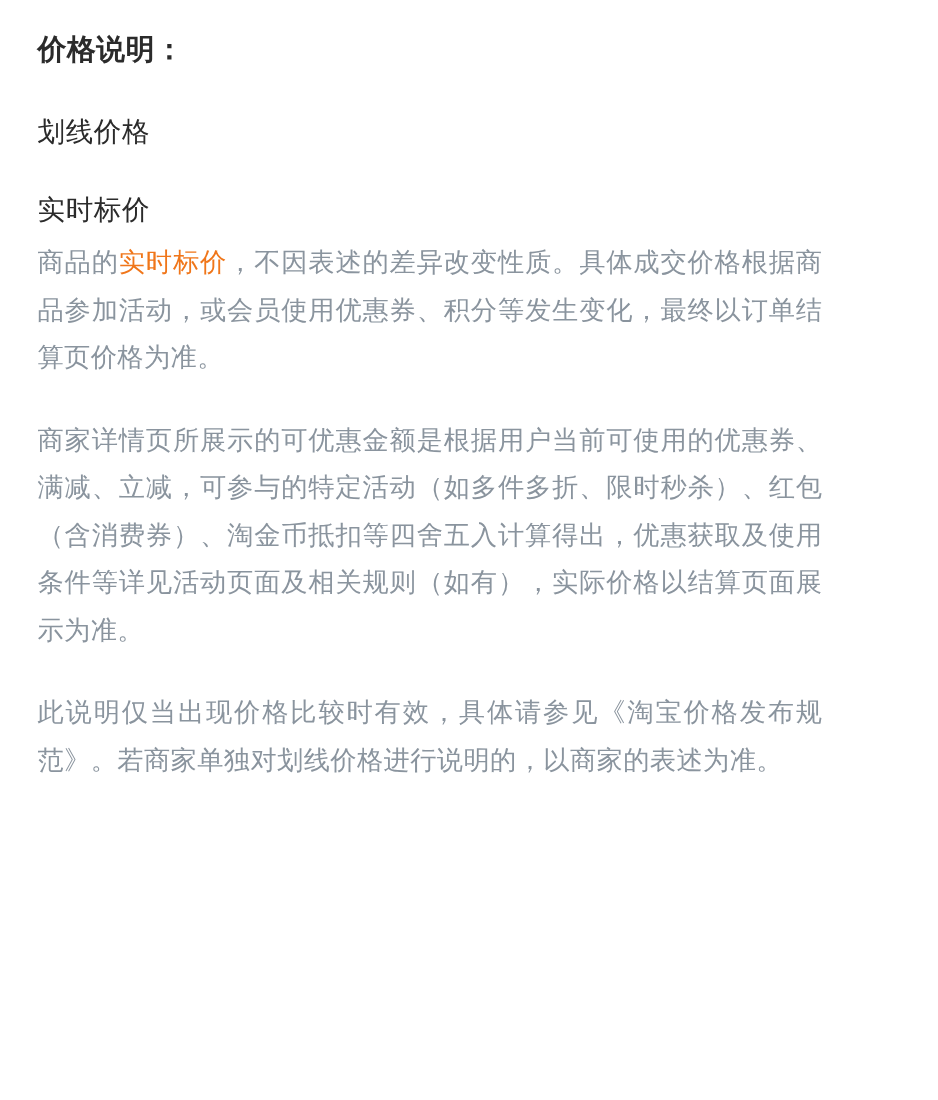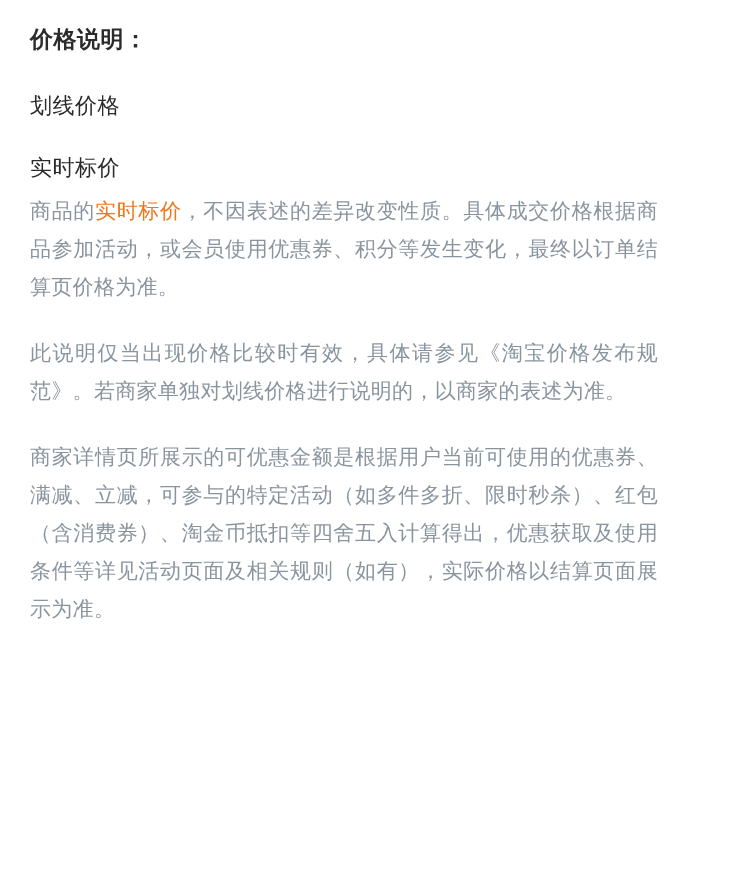--- a/index.html
+++ b/index.html
@@ -63,17 +63,17 @@
 
   <h1 class="doc-title">价格说明：</h1>
 
   <div class="section">
     <h2 class="section-heading">划线价格</h2>
   </div>
 
   <div class="section">
     <h2 class="section-heading">实时标价</h2>
     <p class="body-text"><span>商品的</span><span class="hl">实时标价</span><span>，不因表述的差异改变性质。具体成交价格根据商品参加活动，或会员使用优惠券、积分等发生变化，最终以订单结算页价格为准。</span></p>
+    <p class="body-text para-block"><span>商家详情页所展示的可优惠金额是根据用户当前可使用的优惠券、满减、立减，可参与的特定活动（如多件多折、限时秒杀）、红包（含消费券）、淘金币抵扣等四舍五入计算得出，优惠获取及使用条件等详见活动页面及相关规则（如有），实际价格以结算页面展示为准。</span></p>
     <p class="body-text para-block"><span>此说明仅当出现价格比较时有效，具体请参见《淘宝价格发布规范》。若商家单独对划线价格进行说明的，以商家的表述为准。</span></p>
-    <p class="body-text para-block"><span>商家详情页所展示的可优惠金额是根据用户当前可使用的优惠券、满减、立减，可参与的特定活动（如多件多折、限时秒杀）、红包（含消费券）、淘金币抵扣等四舍五入计算得出，优惠获取及使用条件等详见活动页面及相关规则（如有），实际价格以结算页面展示为准。</span></p>
   </div>
 
 </div>
 
 </body></html>

